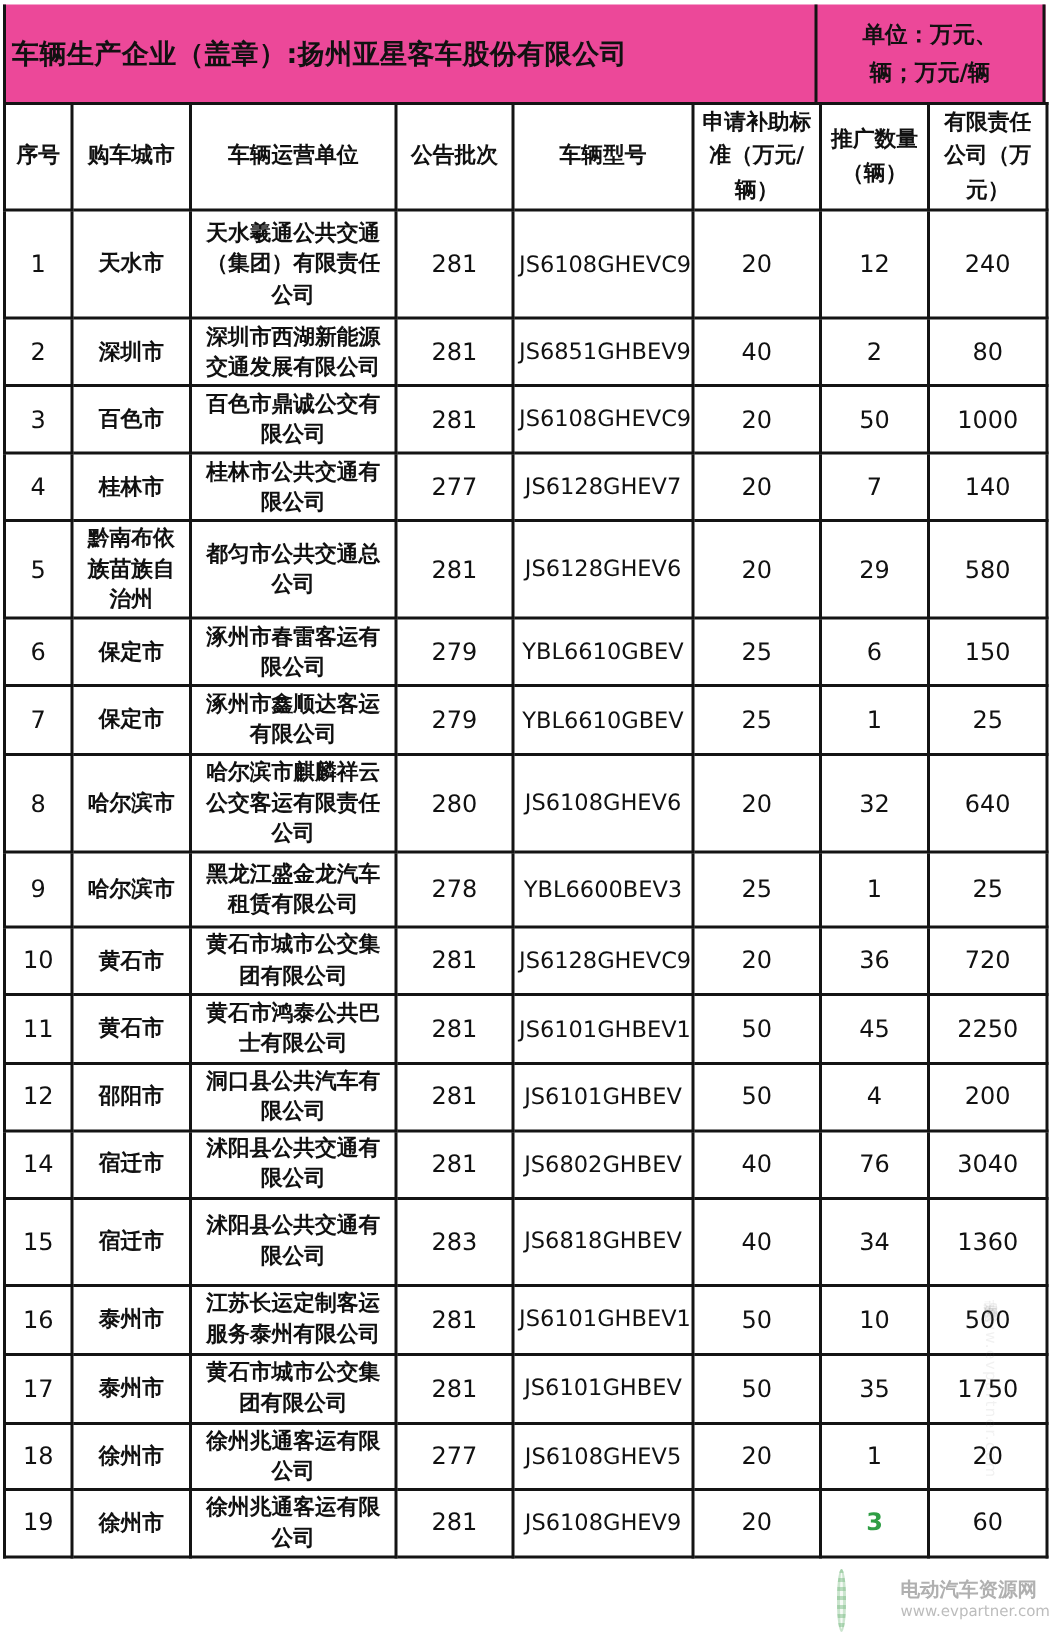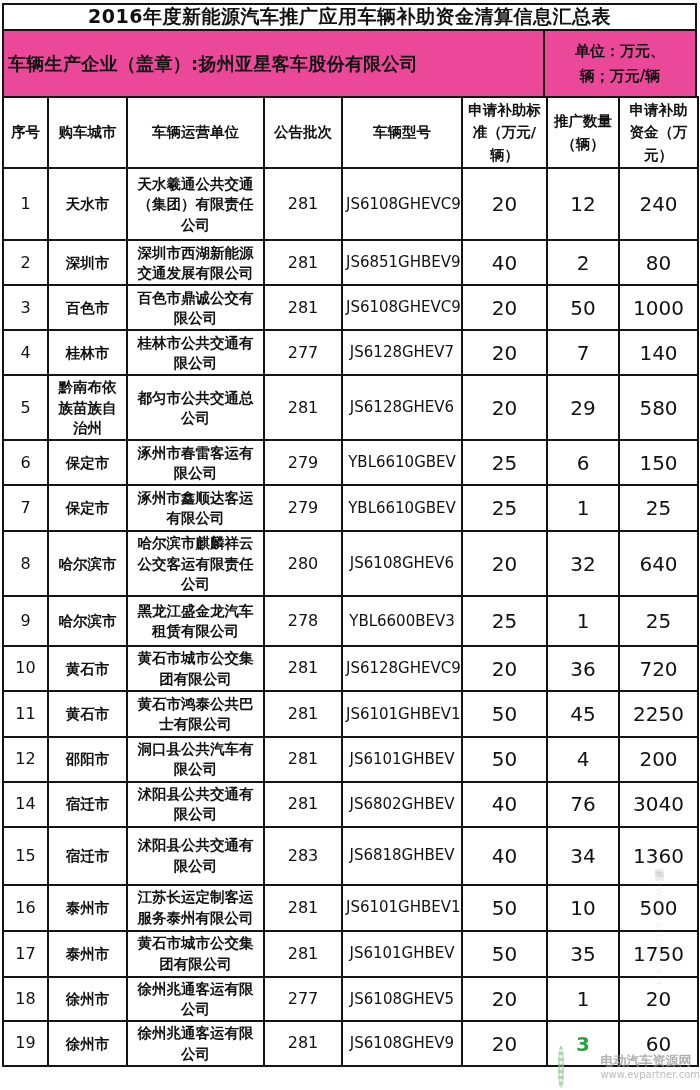--- a/index.html
+++ b/index.html
@@ -62,21 +62,21 @@
   table.main th {
     font-size:14.5px; font-weight:700;
     height:71px;
     line-height:1.55;
   }
   td.c-idx   { font-size:16px; font-weight:400; }
   td.c-city  { font-size:14.5px; font-weight:700; padding:1px 2px; }
   td.c-oper  { font-size:14.5px; font-weight:700; text-align:left; padding:1px 2px 1px 3px; }
   td.c-batch { font-size:16px; font-weight:400; }
   td.c-model { font-size:15px; font-weight:400; letter-spacing:0; }
-  td.c-std, td.c-qty, td.c-amt { font-size:20px; font-weight:400; }
+  td.c-std, td.c-qty, td.c-amt { font-size:16px; font-weight:400; }
 
   tr.r-last td.c-qty { color:#2f9e45; font-weight:700; }
 
   
   .wm-bottom {
     position:absolute; left:558px; top:1044px;
     width:142px; height:46px;
     pointer-events:none;
     display:flex; align-items:center;gap:32px;
   }
@@ -102,21 +102,20 @@
     letter-spacing:1px;
     pointer-events:none;
     white-space:nowrap;
   }
 </style>
 </head>
 <body>
 
 <div class="sheet">
 
-  <div class="title-bar">2016年度新能源汽车推广应用车辆补助资金清算信息汇总表</div>
 
   <div class="subheader">
     <div class="producer-cell">车辆生产企业（盖章）:扬州亚星客车股份有限公司</div>
     <div class="unit-cell">单位：万元、
 辆；万元/辆</div>
   </div>
 
   <table class="main">
     <colgroup>
       <col style="width:45px">
@@ -130,21 +129,21 @@
     </colgroup>
     <thead>
       <tr>
         <th>序号</th>
         <th>购车城市</th>
         <th>车辆运营单位</th>
         <th>公告批次</th>
         <th>车辆型号</th>
         <th>申请补助标准（万元/辆）</th>
         <th>推广数量（辆）</th>
-        <th>申请补助资金（万元）</th>
+        <th>有限责任公司（万元）</th>
       </tr>
     </thead>
     <tbody id="table-body">
         <tr style="height: 72px;">
     <td class="c-idx">1</td>
     <td class="c-city">天水市</td>
     <td class="c-oper">天水羲通公共交通（集团）有限责任公司</td>
     <td class="c-batch">281</td>
     <td class="c-model">JS6108GHEVC9</td>
     <td class="c-std">20</td>

